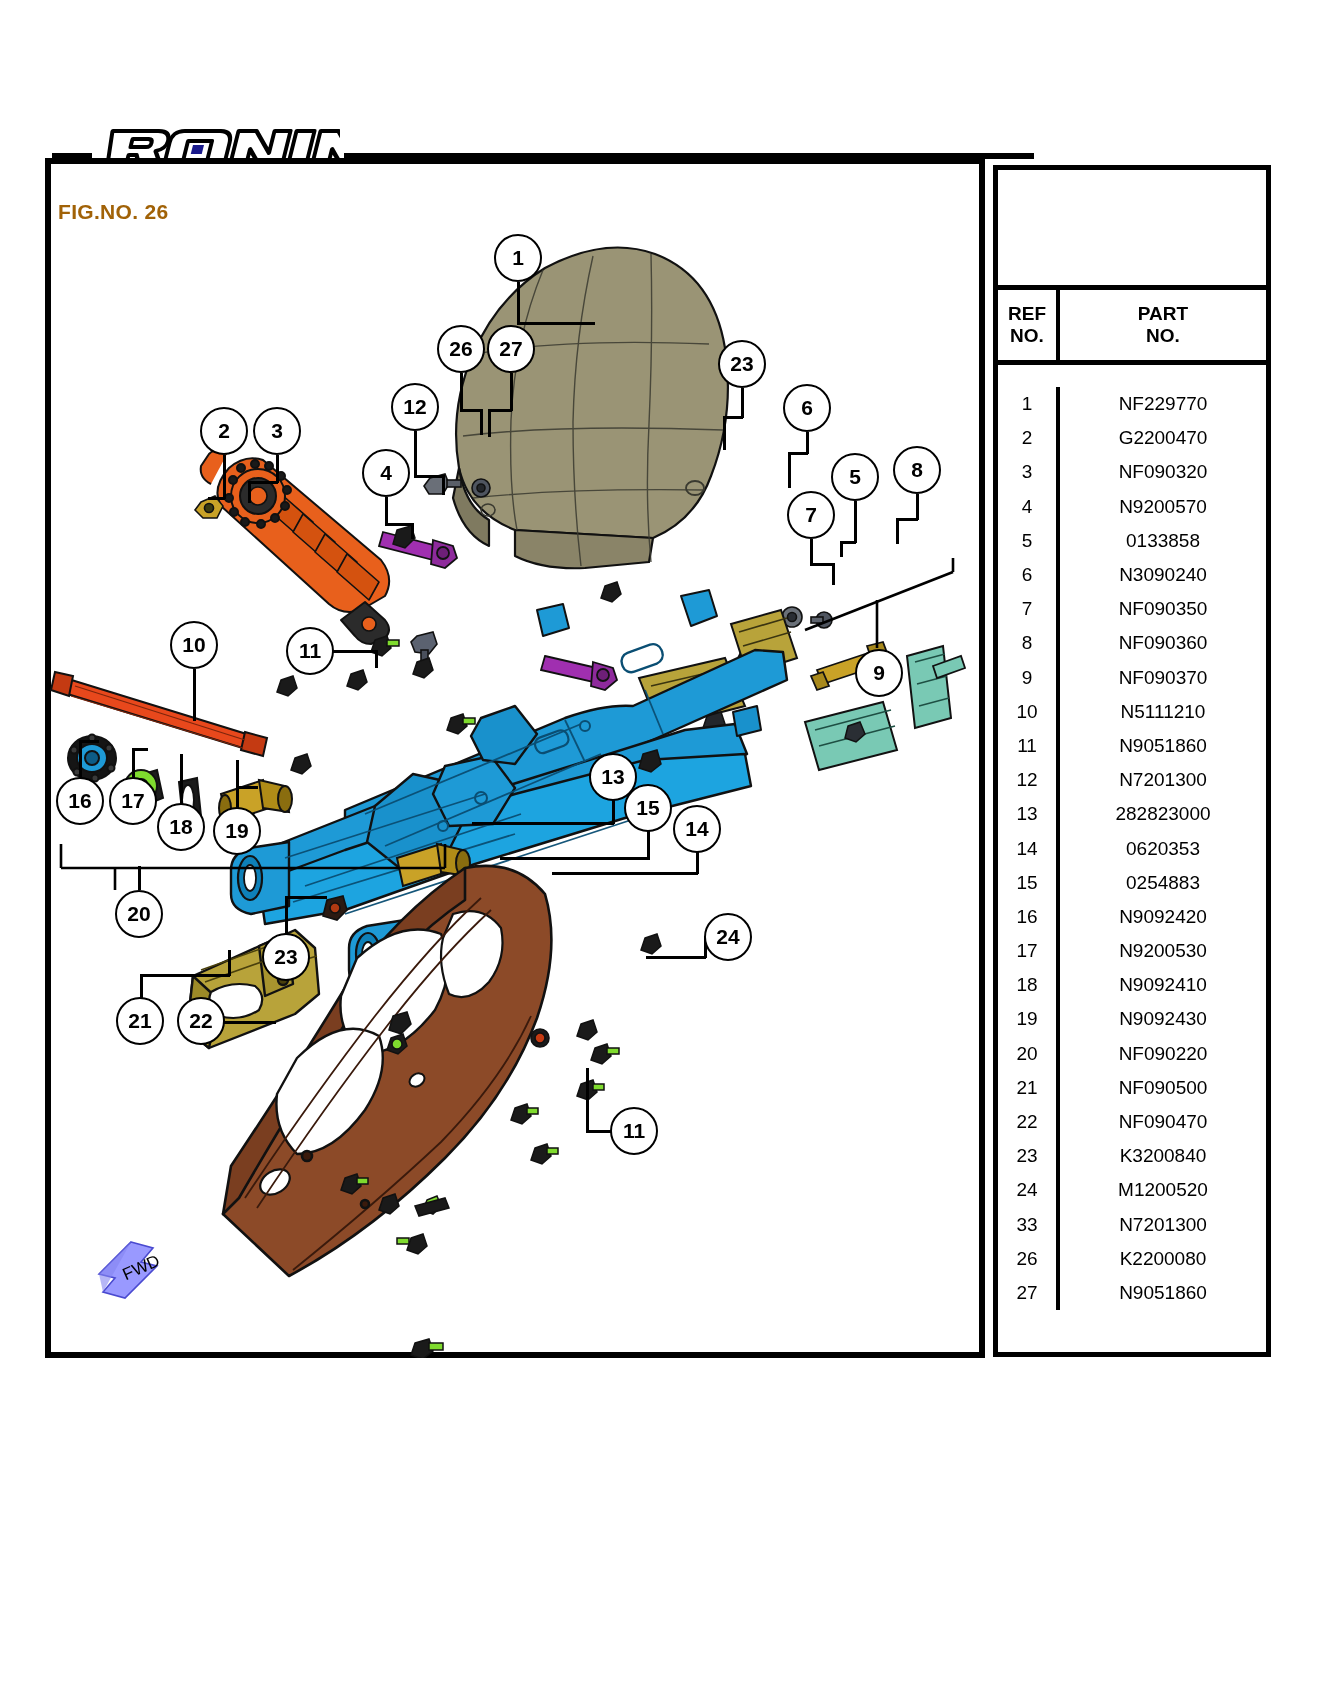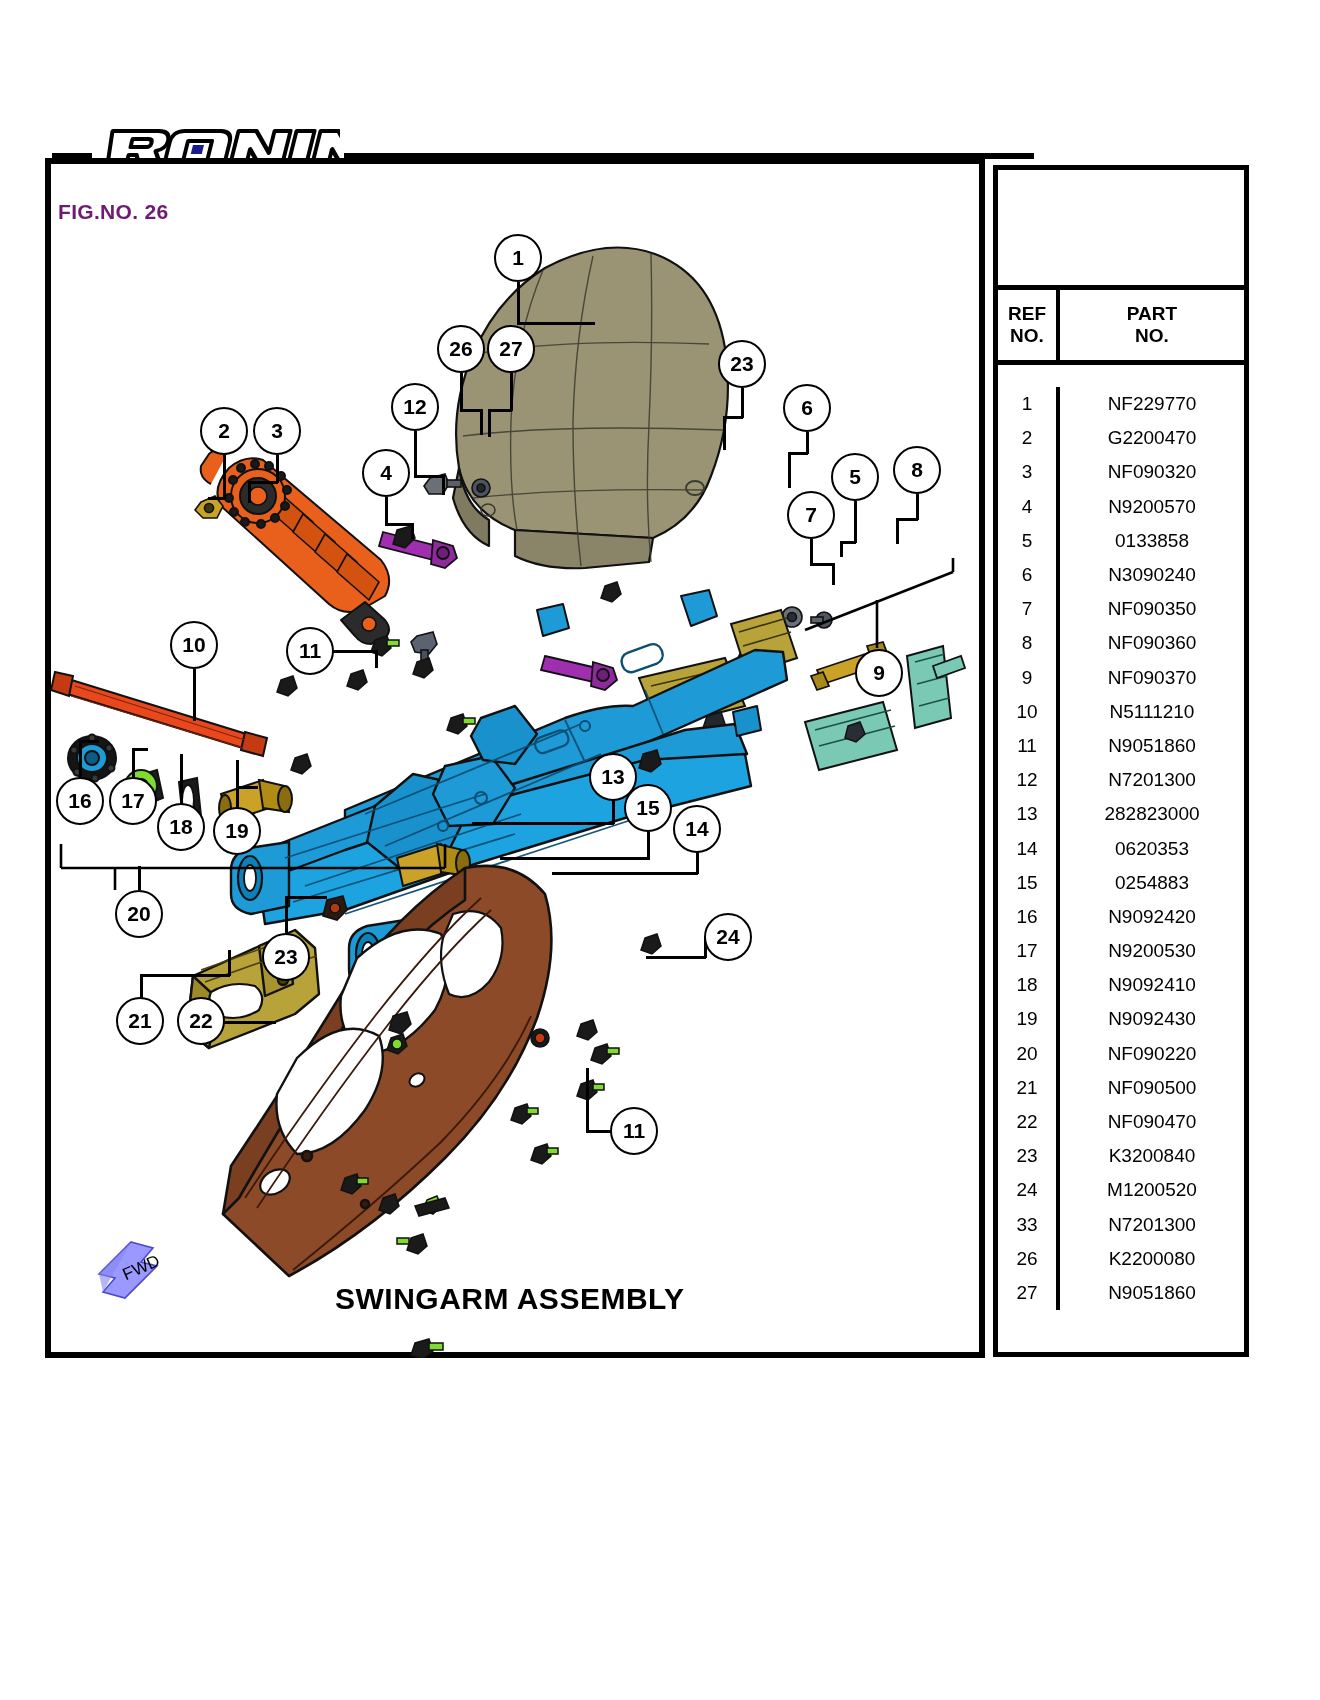--- a/index.html
+++ b/index.html
@@ -18,30 +18,30 @@
   #logo-rule-right{position:absolute;left:292px;top:28px;width:690px;height:6px;background:#000;}
   #logo-mark{position:absolute;left:38px;top:0px;width:250px;height:52px;}
 
   
   #drawing-frame{
     position:absolute;left:45px;top:158px;width:940px;height:1200px;
     border:6px solid #000;background:#fff;box-sizing:border-box;
   }
   #fig-no{
     position:absolute;left:58px;top:200px;
-    font-size:21px;font-weight:bold;color:#701a75;letter-spacing:0.3px;
+    font-size:21px;font-weight:bold;color:#a16207;letter-spacing:0.3px;
   }
   #assembly-title{
     position:absolute;left:335px;top:1282px;
     font-size:30px;font-weight:bold;color:#000;letter-spacing:0.5px;
   }
 
   
   #parts-table{
-    position:absolute;left:993px;top:165px;width:256px;height:1192px;
+    position:absolute;left:993px;top:165px;width:278px;height:1192px;
     border:5px solid #000;box-sizing:border-box;background:#fff;
   }
   #table-blank-header{height:120px;border-bottom:5px solid #000;box-sizing:border-box;}
   #table-head-row{display:flex;height:75px;border-bottom:5px solid #000;box-sizing:border-box;}
   #table-head-row .th{
     display:flex;flex-direction:column;align-items:center;justify-content:center;
     font-size:19px;font-weight:bold;line-height:1.15;color:#000;box-sizing:border-box;
   }
   .col-ref{width:62px;border-right:4px solid #000;}
   .col-part{flex:1;}
@@ -639,21 +639,20 @@
       <div class="callout" style="left: 177px; top: 997px;">22</div>
       <div class="callout" style="left: 610px; top: 1107px;">11</div>
     </div>
 
   <svg id="fwd-arrow" viewBox="0 0 80 62">
     <path d="M36 2 L58 8 L46 22 L62 26 L30 58 L8 52 L20 38 L4 34 Z" fill="#9999FF" stroke="#4a4ad0" stroke-width="1.6"></path>
     <path d="M36 2 L8 52 L4 34 Z" fill="#8585f0" opacity="0.6"></path>
   </svg>
   <div id="fwd-label">FWD</div>
 
-  <div id="assembly-title">SWINGARM ASSEMBLY</div>
 
   <div id="parts-table">
     <div id="table-blank-header"></div>
     <div id="table-head-row">
       <div class="th col-ref">
         <span>REF</span>
         <span>NO.</span>
       </div>
       <div class="th col-part">
         <span>PART</span>

